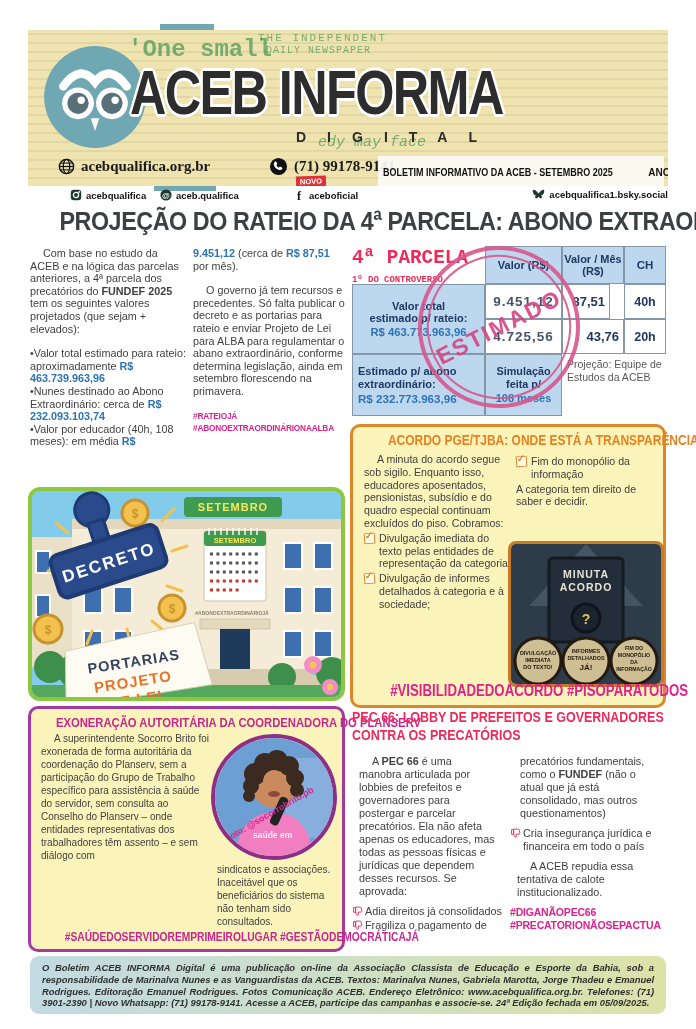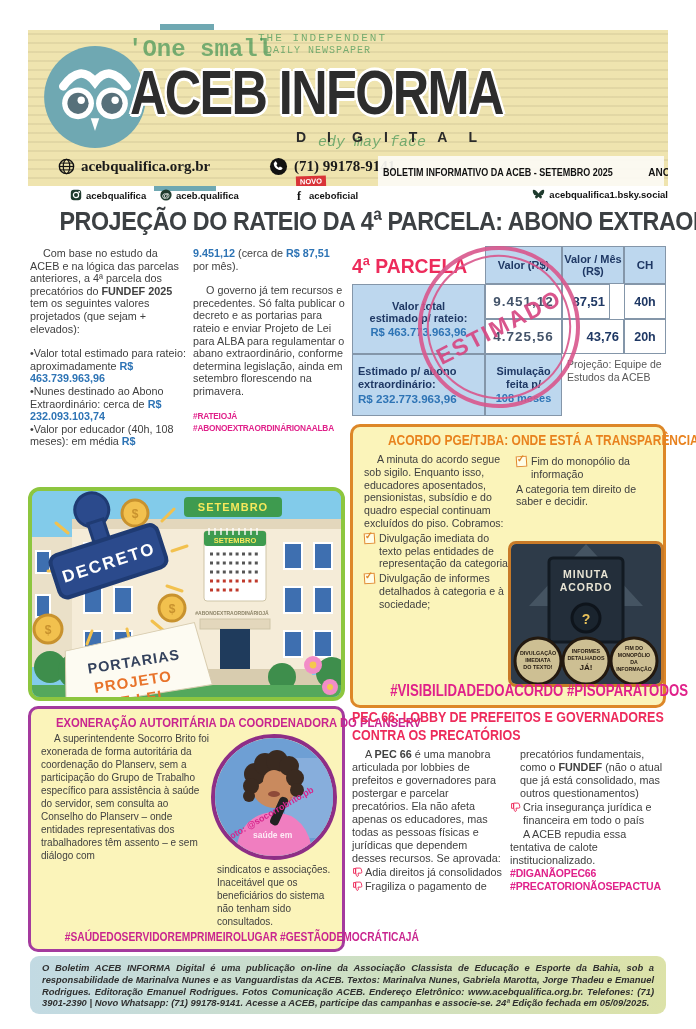--- a/index.html
+++ b/index.html
@@ -72,21 +72,21 @@
   .plan-col{font-size:10px;line-height:13px;color:#3f3f3f;}
   .plan-col p{margin:0;text-indent:13px;}
   .photo-frame{left:180px;top:25px;width:126px;height:126px;border-radius:50%;overflow:hidden;border:4px solid #8E2E86;box-sizing:border-box;}
   .hash-plan-wrap{left:0;right:0;bottom:4px;text-align:center;}
   .hash-plan{font-size:12.2px;font-weight:bold;color:#C9258F;--sx:.84;}
 
   
   .pec{left:352px;top:708px;width:314px;}
   .pec-title{font-size:14.2px;font-weight:bold;color:#ED2B5B;--sx:.88;line-height:16.5px;}
   .pec-col{font-size:10.8px;line-height:13px;}
-  .pec-col p{margin:0;}
+  .pec-col p{margin:7px;}
   .pec-col p.ind{text-indent:13px;}
   .thumbrow{display:flex;gap:2px;margin:1px 0;}
   .thumbrow svg{flex:0 0 auto;margin-top:1px;}
   .hash-pec{color:#E0218A;font-weight:bold;font-size:10.5px;letter-spacing:-.2px;line-height:13px;}
 
   
   .footer{left:30px;top:956px;width:636px;height:58px;border-radius:9px;box-sizing:border-box;
           background:linear-gradient(90deg,#C2DAE3 0%,#CFE0C2 55%,#DCE2A8 100%);
           padding:6px 12px;font-size:9.4px;line-height:11.8px;font-style:italic;font-weight:600;color:#2F2F2F;text-align:justify;}
 </style>
@@ -187,21 +187,21 @@
     <p class="bullet"><span>•Valor por educador (40h, 108 meses): em média </span><b class="blue">R$</b></p>
   </div>
 
   <div class="abs acol" style="left:193px;top:247px;width:152px;">
     <p><b class="blue">9.451,12</b><span> (cerca de </span><b class="blue">R$ 87,51</b><span> por mês).</span></p>
     <p class="ind">O governo já tem recursos e precedentes. Só falta publicar o decreto e as portarias para rateio e enviar Projeto de Lei para ALBA para regulamentar o abano extraordinário, conforme determina legislação, ainda em setembro florescendo na primavera.</p>
     <p class="hash-small">#RATEIOJÁ #ABONOEXTRAORDINÁRIONAALBA</p>
   </div>
 
   <div class="abs ptable">
-    <div class="abs" style="left:0;top:8px;width:130px;">
+    <div class="abs" style="left:0;top:0;width:130px;font-family:Liberation Mono, monospace;">
       <span class="tab-title cond" style="font-size:21px;--sx:.92;">4ª PARCELA</span><br>
       <span class="tab-title cond" style="font-size:9.4px;--sx:.95;">1º DO CONTROVERSO</span>
     </div>
     <div class="cell" style="left:133px;top:0;width:77px;height:38px;">
         <span class="navy" style="font-size:11px;line-height:12px;">Valor (R$)</span>
       </div>
     <div class="cell" style="left:210px;top:0;width:62px;height:38px;">
         <span class="navy" style="font-size:11px;line-height:12px;">Valor / Mês (R$)</span>
       </div>
     <div class="cell" style="left:272px;top:0;width:42px;height:38px;">

